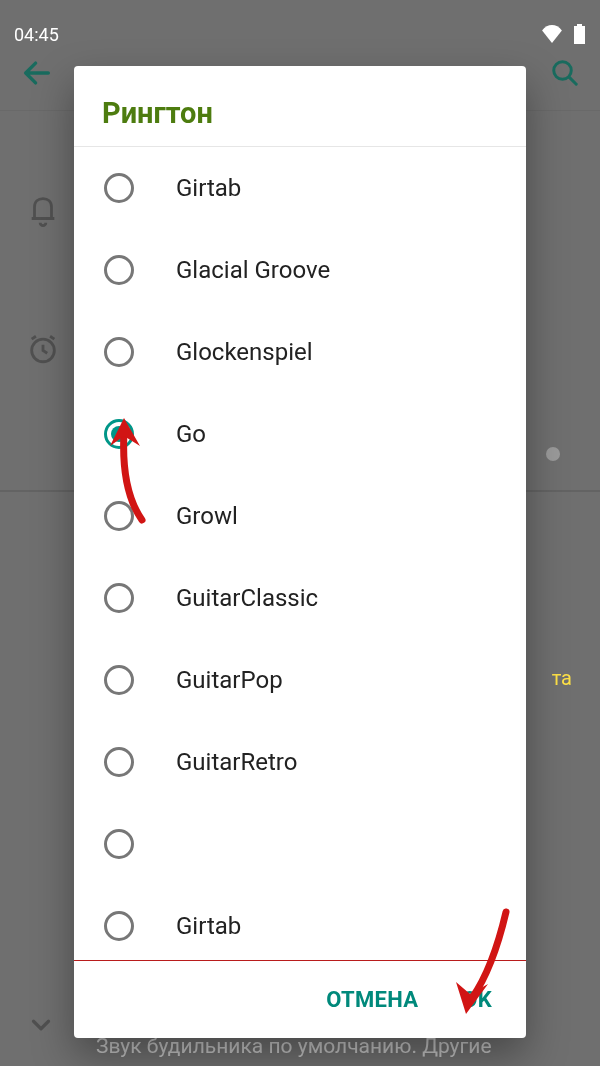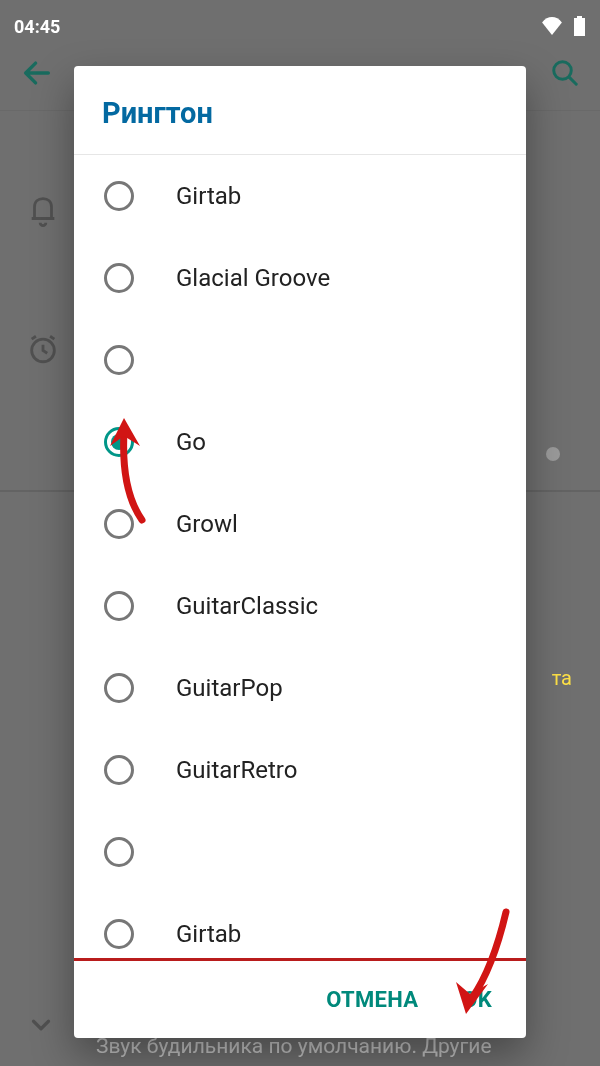--- a/index.html
+++ b/index.html
@@ -12,31 +12,31 @@
     html, body {
       width: 600px;
       height: 1066px;
       overflow: hidden;
       background: #6f6f6f;
       position: relative;
     }
     
     .status-bar {
       position: absolute;
-      top: 8px;
+      top: 16px;
       left: 0;
       right: 0;
       height: 36px;
       display: flex;
       align-items: center;
       justify-content: space-between;
       padding: 0 14px;
       color: #fff;
       font-size: 18px;
-      font-weight: 700;
+      font-weight: 400;
       z-index: 1;
     }
     .status-right {
       display: flex;
       align-items: center;
       gap: 10px;
     }
     .wifi-icon svg, .battery-icon svg {
       display: block;
     }
@@ -122,24 +122,24 @@
       width: 452px;
       height: 972px;
       background: #fff;
       border-radius: 4px;
       box-shadow: 0 18px 40px rgba(0,0,0,0.35);
       display: flex;
       flex-direction: column;
       z-index: 10;
     }
     .dialog-title {
-      padding: 30px 28px 24px 28px;
+      padding: 30px 28px 16px 28px;
       font-size: 29px;
       font-weight: 700;
-      color: #0369a1;
+      color: #4d7c0f;
       border-bottom: 1px solid #e6e6e6;
     }
     .list {
       flex: 1;
       overflow: hidden;
     }
     .item {
       display: flex;
       align-items: center;
       height: 82px;
@@ -165,21 +165,21 @@
       background: #009688;
       border-radius: 50%;
       transform: translate(-50%, -50%);
     }
     .item-label {
       margin-left: 42px;
       font-size: 24px;
       color: #222;
     }
     .dialog-buttons {
-      border-top: 3px solid #b91c1c;
+      border-top: 1px solid #b91c1c;
       display: flex;
       justify-content: flex-end;
       align-items: center;
       gap: 44px;
       padding: 26px 34px 26px 0;
     }
     .dlg-btn {
       font-size: 22px;
       font-weight: 700;
       color: #00897b;
@@ -260,20 +260,21 @@
       <div class="item">
         <div class="radio"></div>
         <span class="item-label">Girtab</span>
       </div>
       <div class="item">
         <div class="radio"></div>
         <span class="item-label">Glacial Groove</span>
       </div>
       <div class="item">
         <div class="radio"></div>
+        <span class="item-label">Glockenspiel</span>
       </div>
       <div class="item">
         <div class="radio selected"></div>
         <span class="item-label">Go</span>
       </div>
       <div class="item">
         <div class="radio"></div>
         <span class="item-label">Growl</span>
       </div>
       <div class="item">

